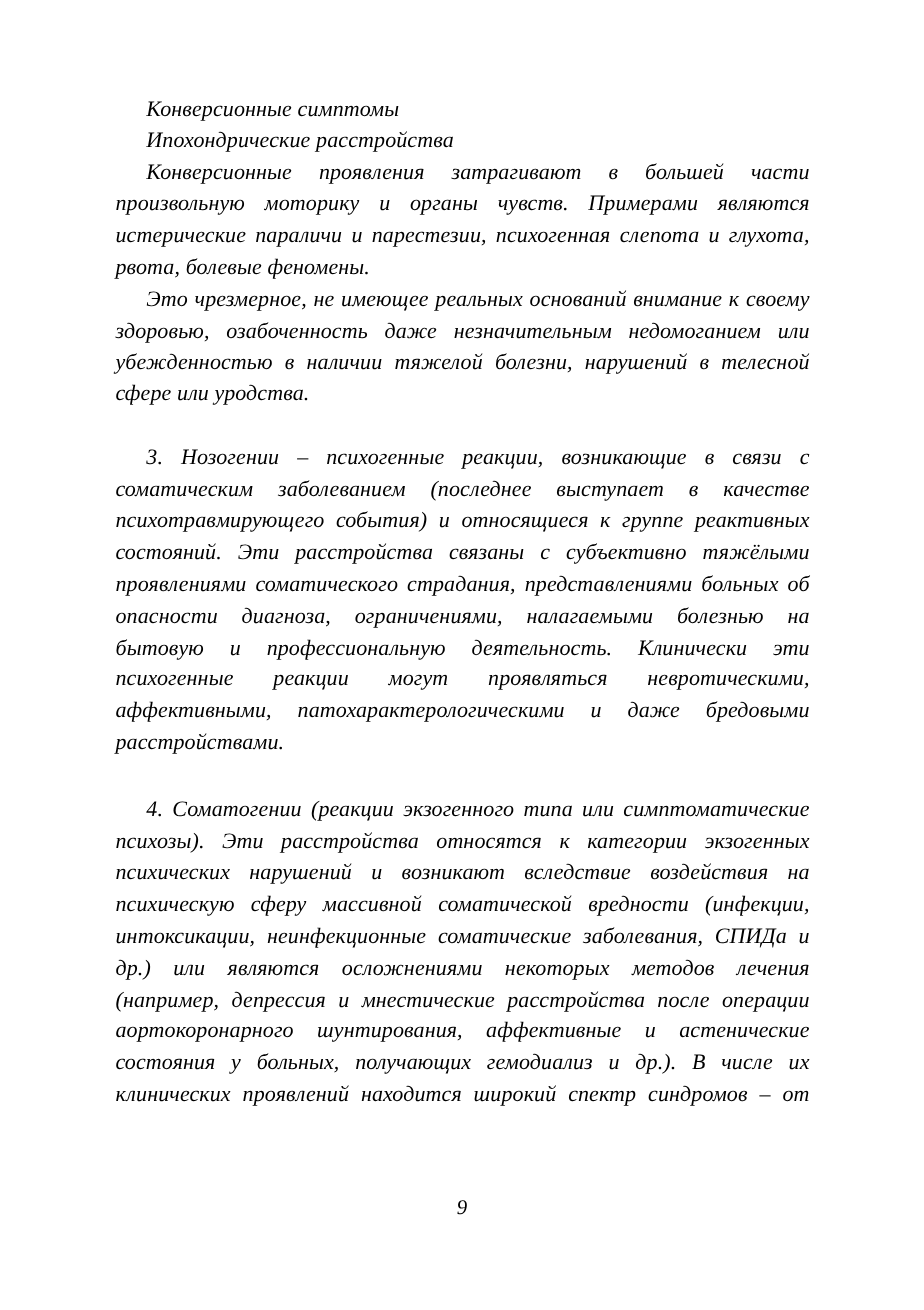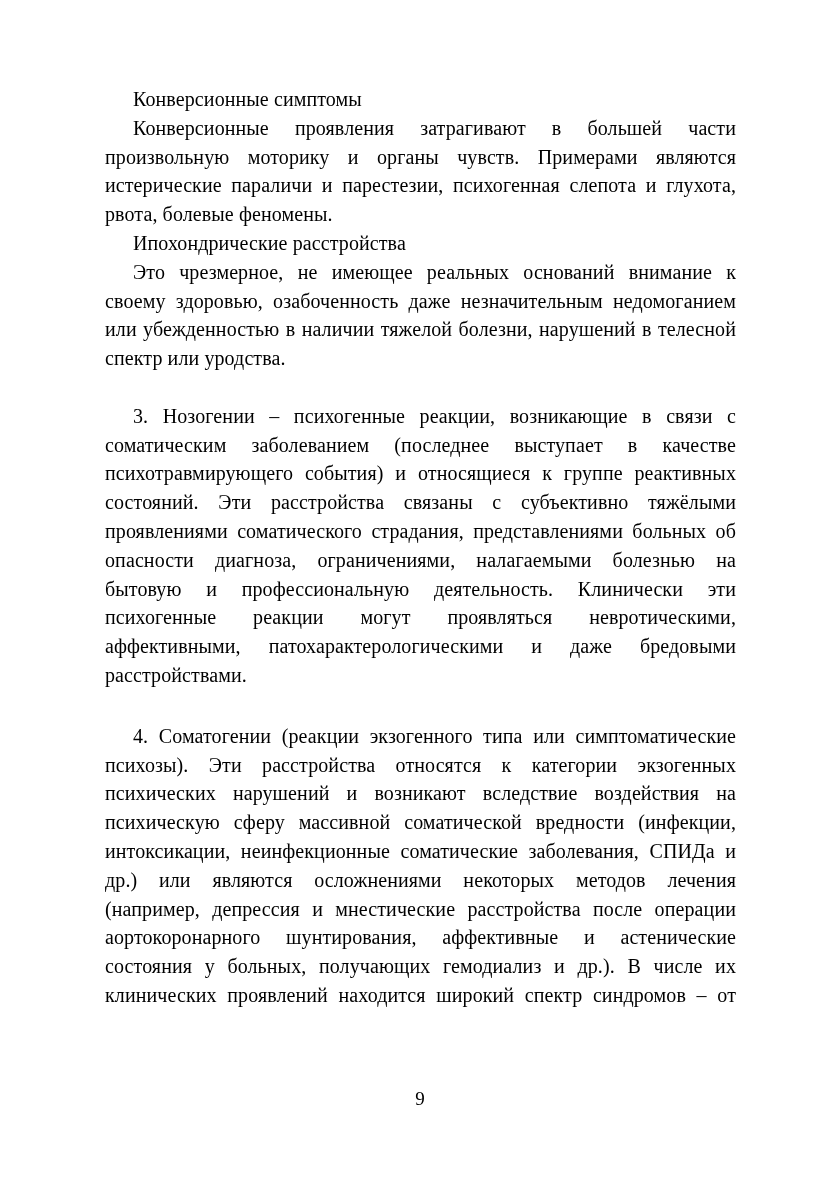--- a/index.html
+++ b/index.html
@@ -1,15 +1,15 @@
 <!DOCTYPE html>
 <html><head>
 <meta charset="utf-8">
 <style>
-  * { box-sizing: border-box; }
+  * { box-sizing: border-box; font-style: italic; }
   html, body {
     margin: 0;
     padding: 0;
     background: #ffffff;
   }
   body {
     width: 840px;
     height: 1191px;
     position: relative;
     font-family: "Liberation Serif", serif;
@@ -58,25 +58,25 @@
 </head>
 <body>
 
 <div class="page">
 
   <div class="text-block">
 
     <p class="para">Конверсионные симптомы</p>
 
 
+    <p class="para">Ипохондрические расстройства</p>
+
     <p class="para">Конверсионные проявления затрагивают в большей части произвольную моторику и органы чувств. Примерами являются истерические параличи и парестезии, психогенная слепота и глухота, рвота, болевые феномены.</p>
 
-    <p class="para">Ипохондрические расстройства</p>
-
-    <p class="para">Это чрезмерное, не имеющее реальных оснований внимание к своему здоровью, озабоченность даже незначительным недомоганием или убежденностью в наличии тяжелой болезни, нарушений в телесной спектр или уродства.</p>
+    <p class="para">Это чрезмерное, не имеющее реальных оснований внимание к своему здоровью, озабоченность даже незначительным недомоганием или убежденностью в наличии тяжелой болезни, нарушений в телесной сфере или уродства.</p>
 
     <p class="para gap-before">3. Нозогении – психогенные реакции, возникающие в связи с соматическим заболеванием (последнее выступает в качестве психотравмирующего события) и относящиеся к группе реактивных состояний. Эти расстройства связаны с субъективно тяжёлыми проявлениями соматического страдания, представлениями больных об опасности диагноза, ограничениями, налагаемыми болезнью на бытовую и профессиональную деятельность. Клинически эти психогенные реакции могут проявляться невротическими, аффективными, патохарактерологическими и даже бредовыми расстройствами.</p>
 
     <p class="para gap-before continues">4. Соматогении (реакции экзогенного типа или симптоматические психозы). Эти расстройства относятся к категории экзогенных психических нарушений и возникают вследствие воздействия на психическую сферу массивной соматической вредности (инфекции, интоксикации, неинфекционные соматические заболевания, СПИДа и др.) или являются осложнениями некоторых методов лечения (например, депрессия и мнестические расстройства после операции аортокоронарного шунтирования, аффективные и астенические состояния у больных, получающих гемодиализ и др.). В числе их клинических проявлений находится широкий спектр синдромов – от</p>
 
   </div>
 
   <div class="page-number">9</div>
 
 </div>

